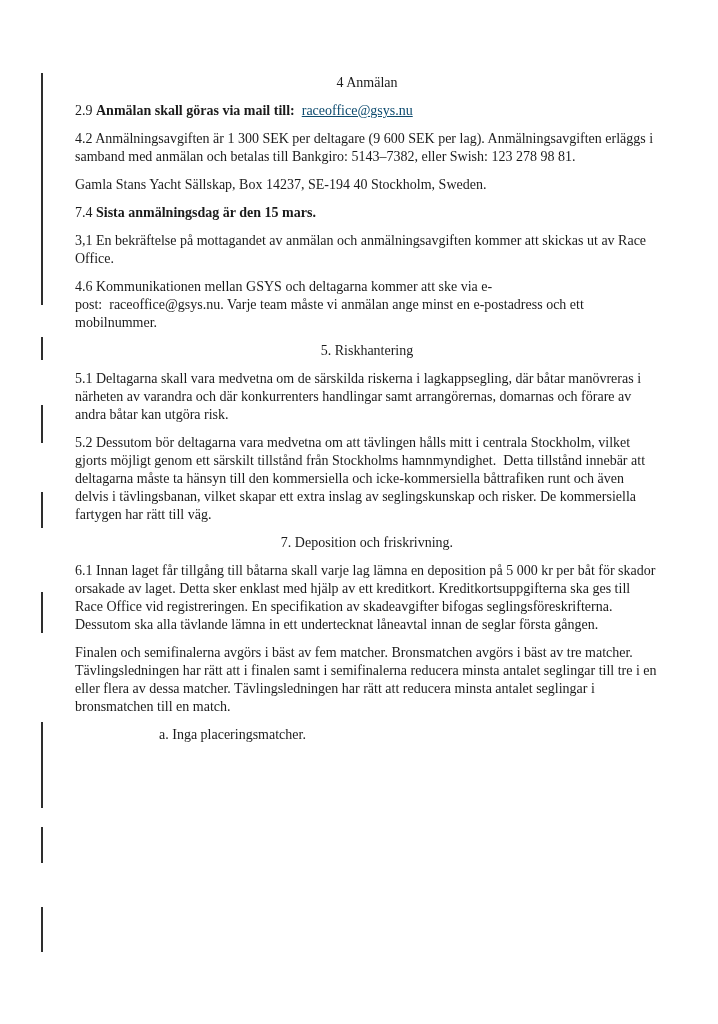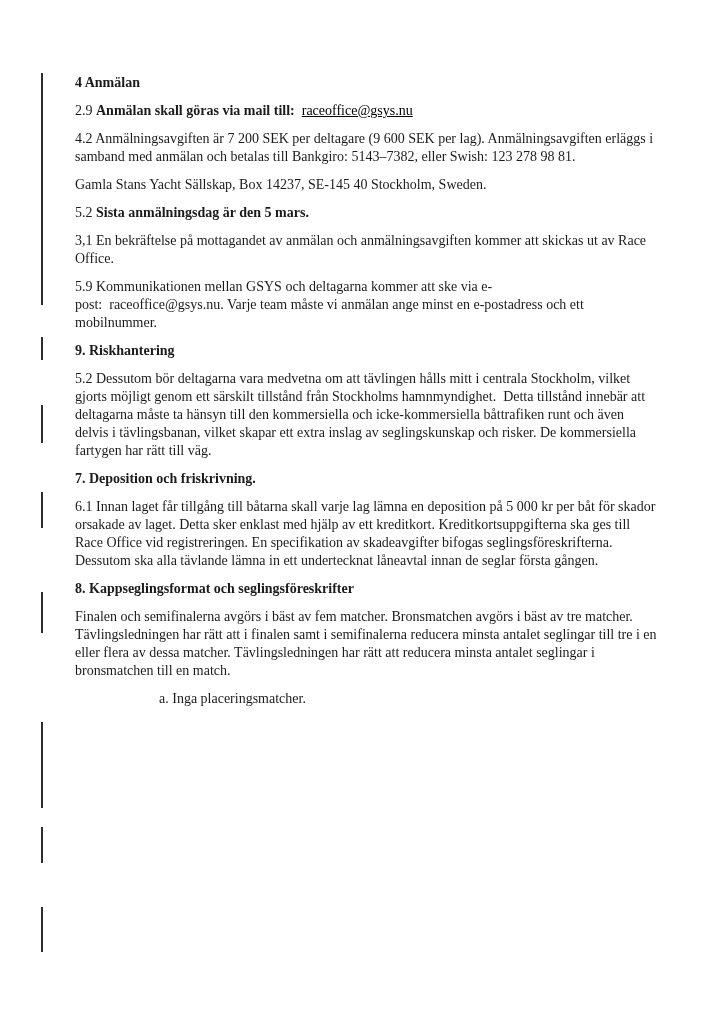--- a/index.html
+++ b/index.html
@@ -22,22 +22,23 @@
     top: 74px;
     width: 584px;
     font-size: 14px;
     line-height: 18px;
   }
   .content p {
     margin: 0 0 10px 0;
     white-space: pre-wrap;
   }
   .heading {
-    font-weight: bold;
+    font-weight: normal;
     margin-top: 4px;
+    text-align: center;
   }
   .bold { font-weight: bold; }
   .doc-link {
     text-decoration: underline;
     margin-left: 7px;
   }
   .para-final { margin-top: 4px; }
   .list-item {
     padding-left: 84px;
     margin-top: 10px;
@@ -62,43 +63,43 @@
       <div class="revision-bar" style="top: 592px; height: 41px;"></div>
       <div class="revision-bar" style="top: 722px; height: 86px;"></div>
       <div class="revision-bar" style="top: 827px; height: 36px;"></div>
       <div class="revision-bar" style="top: 907px; height: 45px;"></div>
     </div>
 
   <div class="content">
 
     <p class="heading">4 Anmälan</p>
 
-    <p><span>2.9 </span><span class="bold">Anmälan skall göras via mail till:</span><a href="#" class="doc-link" style="color: #000000; text-align: center;">raceoffice@gsys.nu</a></p>
+    <p><span>2.9 </span><span class="bold">Anmälan skall göras via mail till:</span><a href="#" class="doc-link" style="color: #0c4a6e; text-align: center;">raceoffice@gsys.nu</a></p>
 
-    <p>4.2 Anmälningsavgiften är 7 200 SEK per deltagare (9 600 SEK per lag). Anmälningsavgiften erläggs i samband med anmälan och betalas till Bankgiro: 5143–7382, eller Swish: 123 278 98 81.</p>
+    <p>4.2 Anmälningsavgiften är 1 300 SEK per deltagare (9 600 SEK per lag). Anmälningsavgiften erläggs i samband med anmälan och betalas till Bankgiro: 5143–7382, eller Swish: 123 278 98 81.</p>
 
-    <p>Gamla Stans Yacht Sällskap, Box 14237, SE-145 40 Stockholm, Sweden.</p>
+    <p>Gamla Stans Yacht Sällskap, Box 14237, SE-194 40 Stockholm, Sweden.</p>
 
-    <p><span>5.2 </span><span class="bold">Sista anmälningsdag är den 5 mars.</span></p>
+    <p><span>7.4 </span><span class="bold">Sista anmälningsdag är den 15 mars.</span></p>
 
 
     <p>3,1 En bekräftelse på mottagandet av anmälan och anmälningsavgiften kommer att skickas ut av Race Office.</p>
 
-    <p><span>5.9 Kommunikationen mellan GSYS och deltagarna kommer att ske via e-</span><br><span>post:  raceoffice@gsys.nu. Varje team måste vi anmälan ange minst en e-postadress och ett mobilnummer.</span></p>
+    <p><span>4.6 Kommunikationen mellan GSYS och deltagarna kommer att ske via e-</span><br><span>post:  raceoffice@gsys.nu. Varje team måste vi anmälan ange minst en e-postadress och ett mobilnummer.</span></p>
 
-    <p class="heading">9. Riskhantering</p>
+    <p class="heading">5. Riskhantering</p>
 
+    <p>5.1 Deltagarna skall vara medvetna om de särskilda riskerna i lagkappsegling, där båtar manövreras i närheten av varandra och där konkurrenters handlingar samt arrangörernas, domarnas och förare av andra båtar kan utgöra risk.</p>
 
     <p>5.2 Dessutom bör deltagarna vara medvetna om att tävlingen hålls mitt i centrala Stockholm, vilket gjorts möjligt genom ett särskilt tillstånd från Stockholms hamnmyndighet.  Detta tillstånd innebär att deltagarna måste ta hänsyn till den kommersiella och icke-kommersiella båttrafiken runt och även delvis i tävlingsbanan, vilket skapar ett extra inslag av seglingskunskap och risker. De kommersiella fartygen har rätt till väg.</p>
 
     <p class="heading">7. Deposition och friskrivning.</p>
 
     <p>6.1 Innan laget får tillgång till båtarna skall varje lag lämna en deposition på 5 000 kr per båt för skador orsakade av laget. Detta sker enklast med hjälp av ett kreditkort. Kreditkortsuppgifterna ska ges till Race Office vid registreringen. En specifikation av skadeavgifter bifogas seglingsföreskrifterna. Dessutom ska alla tävlande lämna in ett undertecknat låneavtal innan de seglar första gången.</p>
 
-    <p class="heading">8. Kappseglingsformat och seglingsföreskrifter</p>
 
 
 
     <p class="para-final">Finalen och semifinalerna avgörs i bäst av fem matcher. Bronsmatchen avgörs i bäst av tre matcher. Tävlingsledningen har rätt att i finalen samt i semifinalerna reducera minsta antalet seglingar till tre i en eller flera av dessa matcher. Tävlingsledningen har rätt att reducera minsta antalet seglingar i bronsmatchen till en match.</p>
 
     <p class="list-item">a. Inga placeringsmatcher.</p>
 
   </div>
 </div>
 

